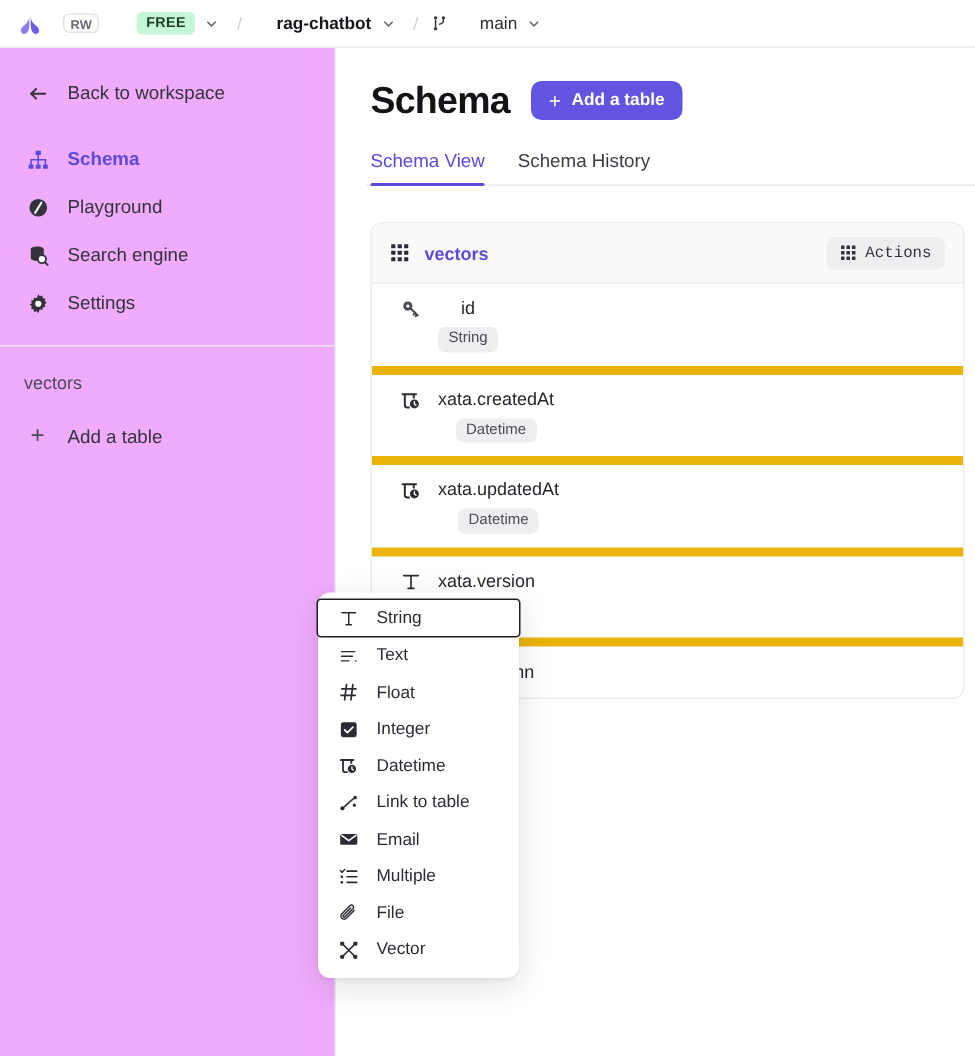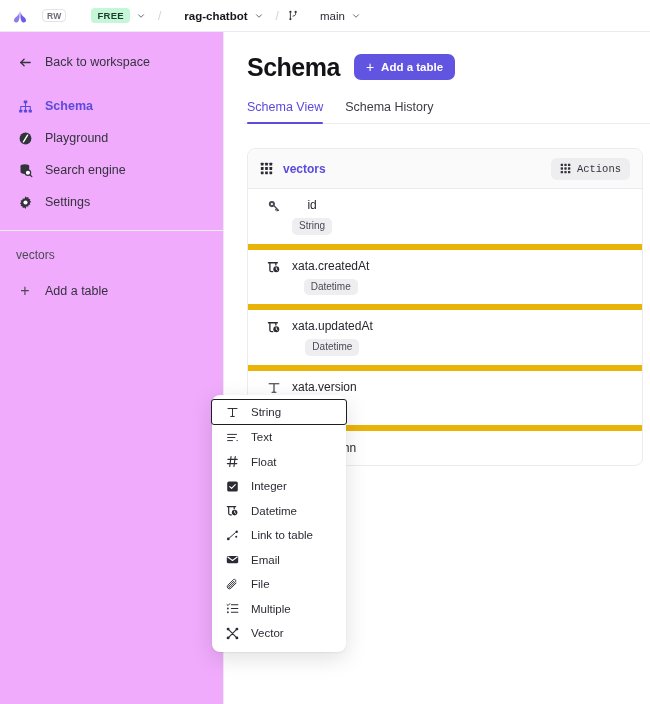--- a/index.html
+++ b/index.html
@@ -481,36 +481,36 @@
             <rect x="1" y="3.6" width="14" height="9" rx="1.4" fill="#2b2b34"></rect>
             <path d="M1.8 4.6L8 9.2l6.2-4.6" stroke="#fff" stroke-width="1.3" stroke-linejoin="round" fill="none"></path>
           </svg>
         </span>
         <span>Email</span>
       </div>
 
       <div class="dd-item">
         <span class="d-ico">
           <svg width="13" height="13" viewBox="0 0 16 16" fill="none">
-            <path d="M12.4 6.2L6.1 12.5a2.6 2.6 0 01-3.7-3.7l6.8-6.8a1.8 1.8 0 012.5 2.5L5 11.3a.9.9 0 01-1.3-1.3l5.9-5.9" stroke="#2b2b34" stroke-width="1.2" stroke-linecap="round" stroke-linejoin="round"></path>
-          </svg>
-        </span>
-        <span>File</span>
-      </div>
-
-      <div class="dd-item">
-        <span class="d-ico">
-          <svg width="13" height="13" viewBox="0 0 16 16" fill="none">
             <path d="M6.6 3.4h8M6.6 8h8M6.6 12.6h8" stroke="#2b2b34" stroke-width="1.3" stroke-linecap="round"></path>
             <path d="M1.2 3.1l1.3 1.3L4.6 2" stroke="#2b2b34" stroke-width="1.2" stroke-linecap="round" stroke-linejoin="round"></path>
             <circle cx="2.3" cy="8" r="1.1" fill="#2b2b34"></circle>
             <circle cx="2.3" cy="12.6" r="1.1" fill="#2b2b34"></circle>
           </svg>
         </span>
         <span>Multiple</span>
+      </div>
+
+      <div class="dd-item">
+        <span class="d-ico">
+          <svg width="13" height="13" viewBox="0 0 16 16" fill="none">
+            <path d="M12.4 6.2L6.1 12.5a2.6 2.6 0 01-3.7-3.7l6.8-6.8a1.8 1.8 0 012.5 2.5L5 11.3a.9.9 0 01-1.3-1.3l5.9-5.9" stroke="#2b2b34" stroke-width="1.2" stroke-linecap="round" stroke-linejoin="round"></path>
+          </svg>
+        </span>
+        <span>File</span>
       </div>
 
       <div class="dd-item">
         <span class="d-ico">
           <svg width="13" height="13" viewBox="0 0 16 16" fill="none">
             <circle cx="2.6" cy="2.6" r="1.8" fill="#2b2b34"></circle>
             <circle cx="13.4" cy="2.6" r="1.8" fill="#2b2b34"></circle>
             <circle cx="2.6" cy="13.4" r="1.8" fill="#2b2b34"></circle>
             <circle cx="13.4" cy="13.4" r="1.8" fill="#2b2b34"></circle>
             <path d="M3.9 3.9l8.2 8.2M12.1 3.9l-8.2 8.2" stroke="#2b2b34" stroke-width="1.4" stroke-linecap="round"></path>

